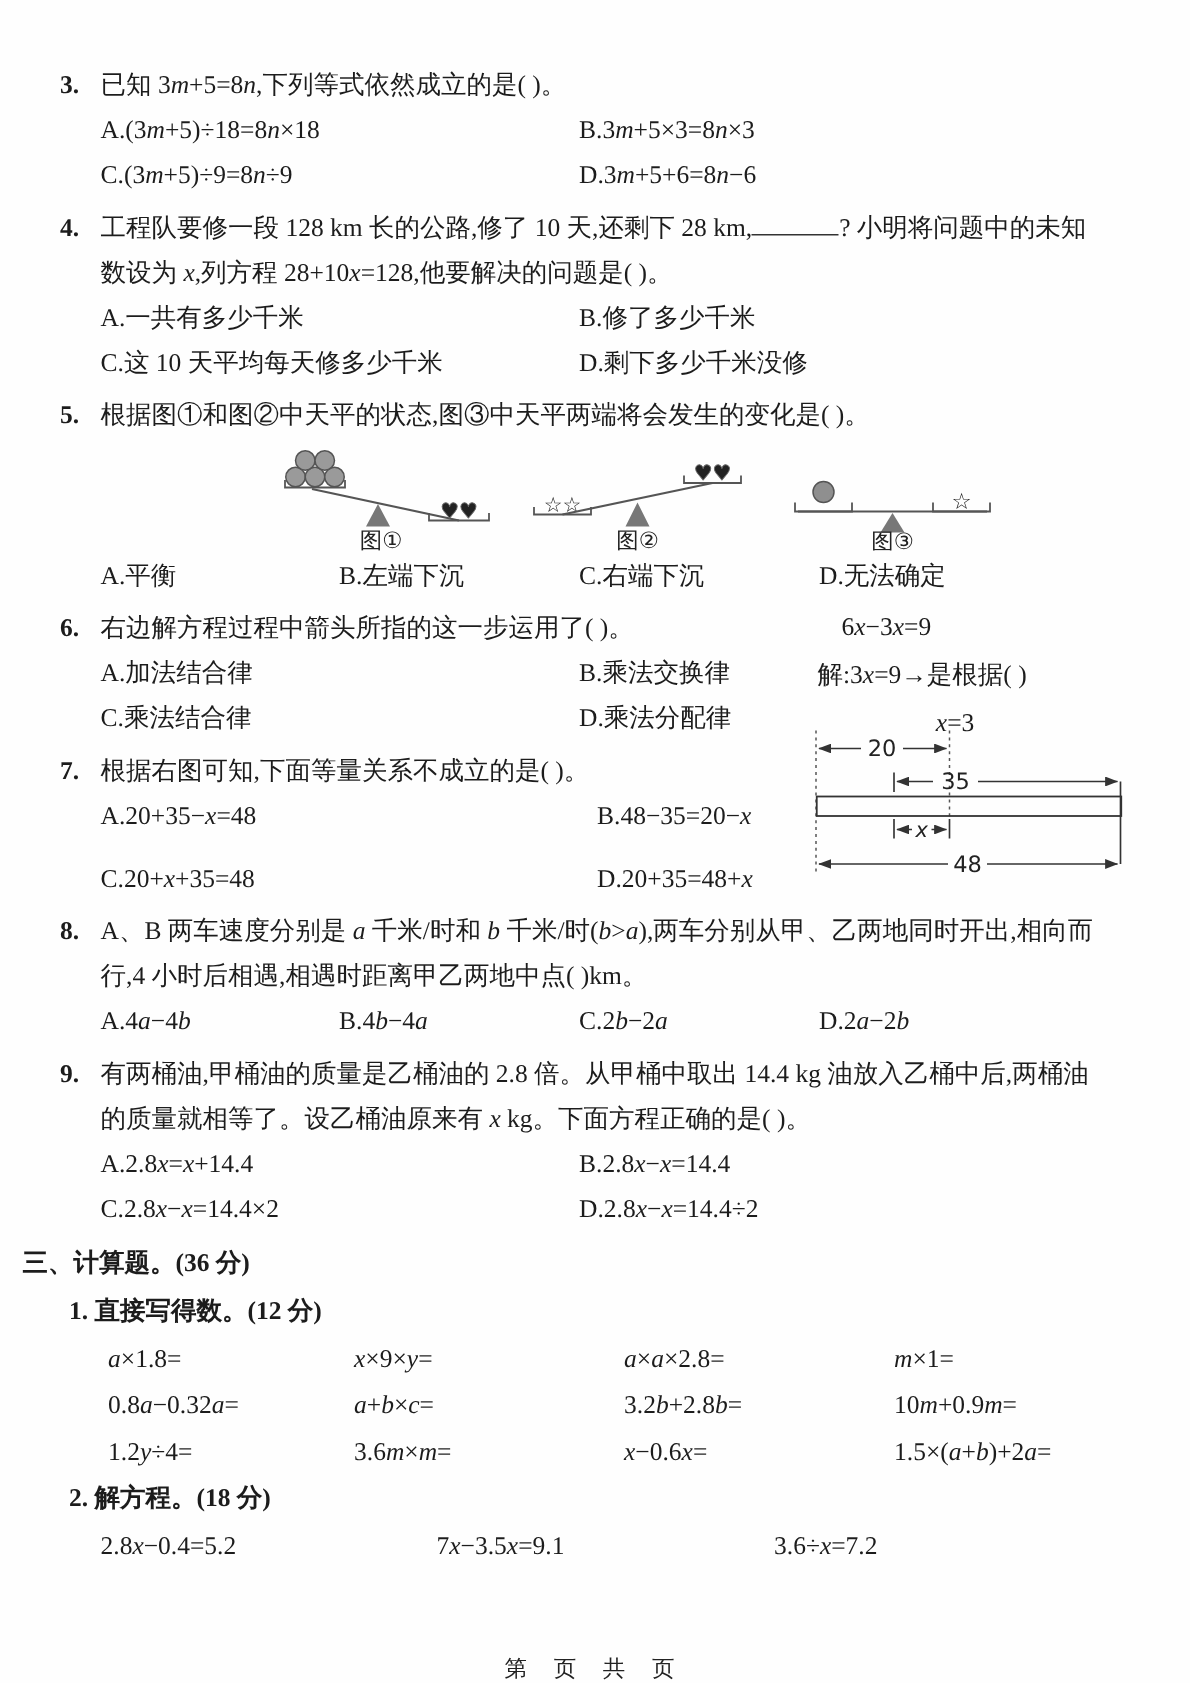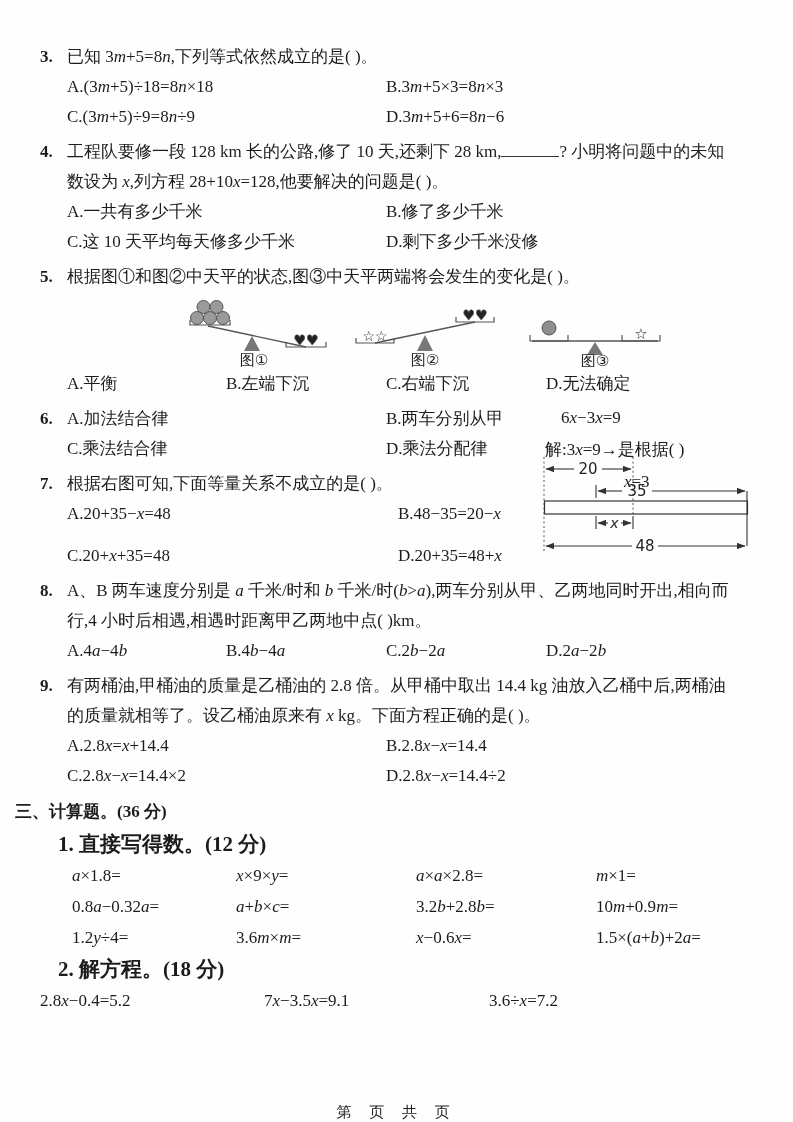--- a/index.html
+++ b/index.html
@@ -13,23 +13,23 @@
   .opt { line-height:30px; white-space:nowrap; }
   .opts2 { display:grid; grid-template-columns:319px 1fr; }
   .opts4 { display:grid; grid-template-columns:159px 160px 160px 1fr; }
   .figrow { display:flex; gap:18px; margin:3px 0 2px 115px; }
   .blank { display:inline-block; width:58px; height:15px; border-bottom:1.3px solid #333; }
   .q6side { position:absolute; left:478px; top:-2px; line-height:32px; }
   .q6side .m1 { padding-left:16px; }
   .q6side .m3 { padding-left:44px;text-align:center; }
   .q7svg { position:absolute; top:-16px; right:-14px; }
   .sec-title { font-weight:bold; font-size:17px; line-height:32px; margin-left:-25px; }
-  .sub-title { font-weight:bold; font-size:21px; line-height:32px; margin-left:18px; }
+  .sub-title { font-weight:bold; font-size:17px; line-height:32px; margin-left:6px; }
   .calc4 { display:grid; grid-template-columns:164px 180px 180px 1fr; line-height:31px; margin-left:32px; font-size:17px; }
-  .solve3 { display:grid; grid-template-columns:224px 225px 1fr; line-height:32px; font-size:17px; }
+  .solve3 { display:grid; grid-template-columns:224px 225px 1fr; line-height:32px; margin-left:27px; font-size:17px; }
   .footer { position:absolute; bottom:0; width:100%; text-align:center; font-size:15px; letter-spacing:7px; color:#222; }
   svg text { font-family:"DejaVu Sans","Liberation Serif",sans-serif; fill:#222; }
   svg .cap { font-size:15px; }
   i { font-style:italic; }
 </style>
 </head>
 <body>
 
 <div class="page">
   <div class="content">
@@ -109,23 +109,24 @@
           <div class="opt">B.左端下沉</div>
           <div class="opt">C.右端下沉</div>
           <div class="opt">D.无法确定</div>
         </div>
       </div>
     </div>
 
     <div class="q">
       <div class="qnum">6.</div>
       <div class="qbody">
+        <div class="line">右边解方程过程中箭头所指的这一步运用了(    )。</div>
         <div class="opts2">
           <div class="opt">A.加法结合律</div>
-          <div class="opt">B.两车分别从甲</div>
+          <div class="opt">B.乘法交换律</div>
           <div class="opt">C.乘法结合律</div>
           <div class="opt">D.乘法分配律</div>
         </div>
         <div class="q6side">
           <div class="m1 math">6<i>x</i>−3<i>x</i>=9</div>
           <div class="m2 math">解:3<i>x</i>=9→是根据(    )</div>
           <div class="m3 math"><i>x</i>=3</div>
         </div>
       </div>
     </div>

